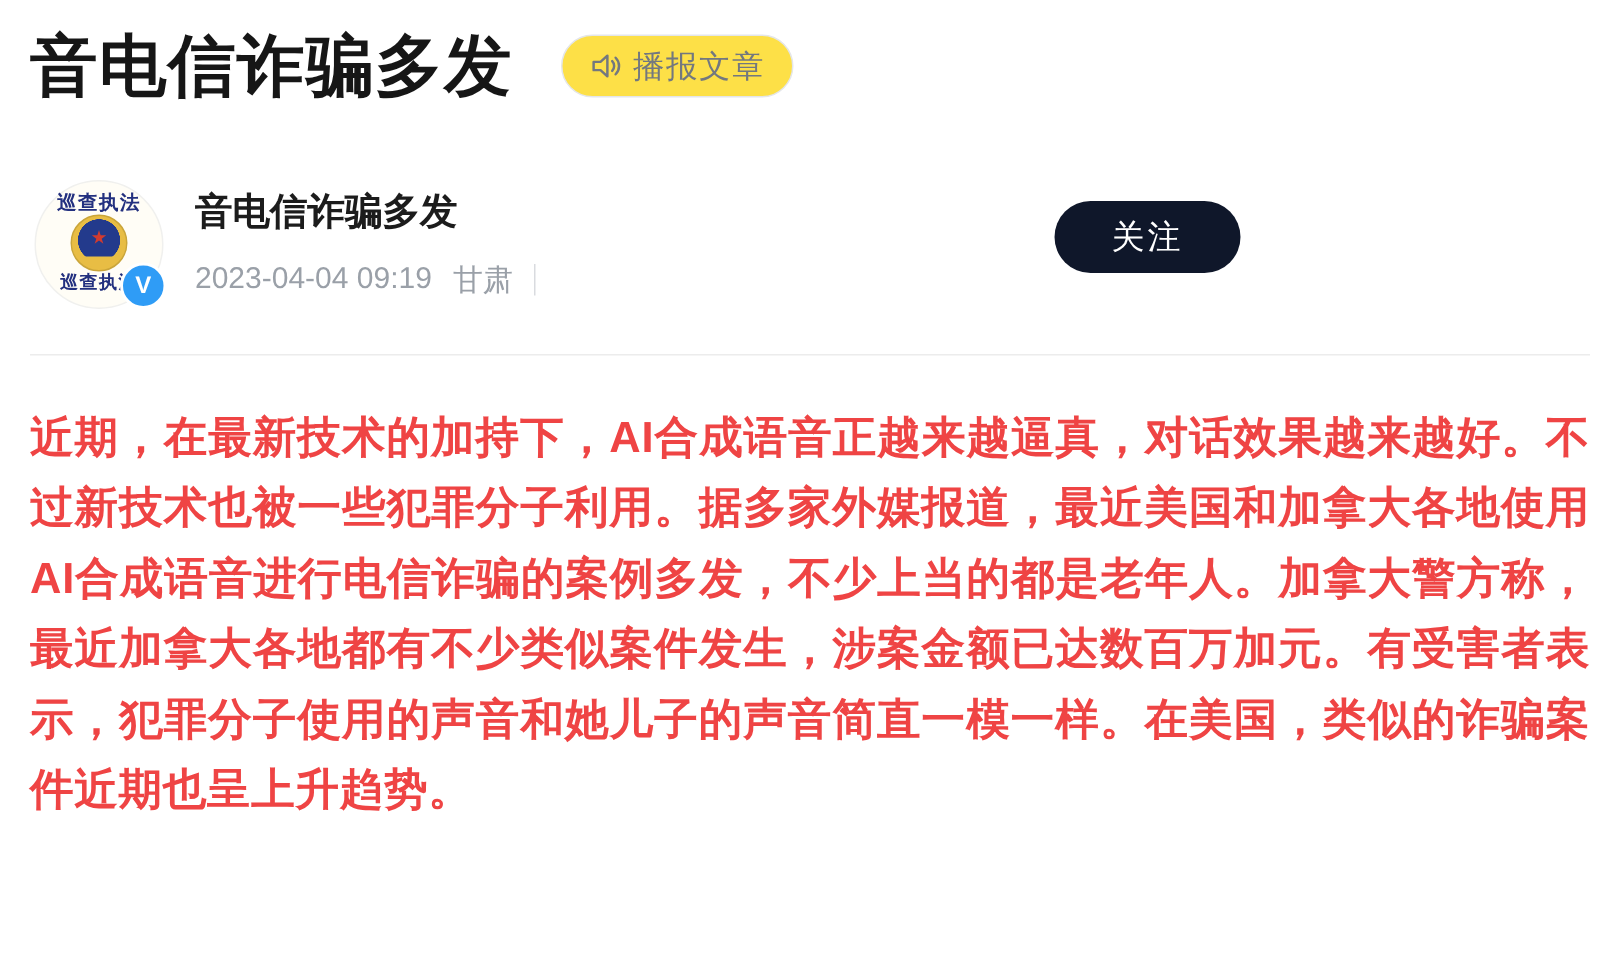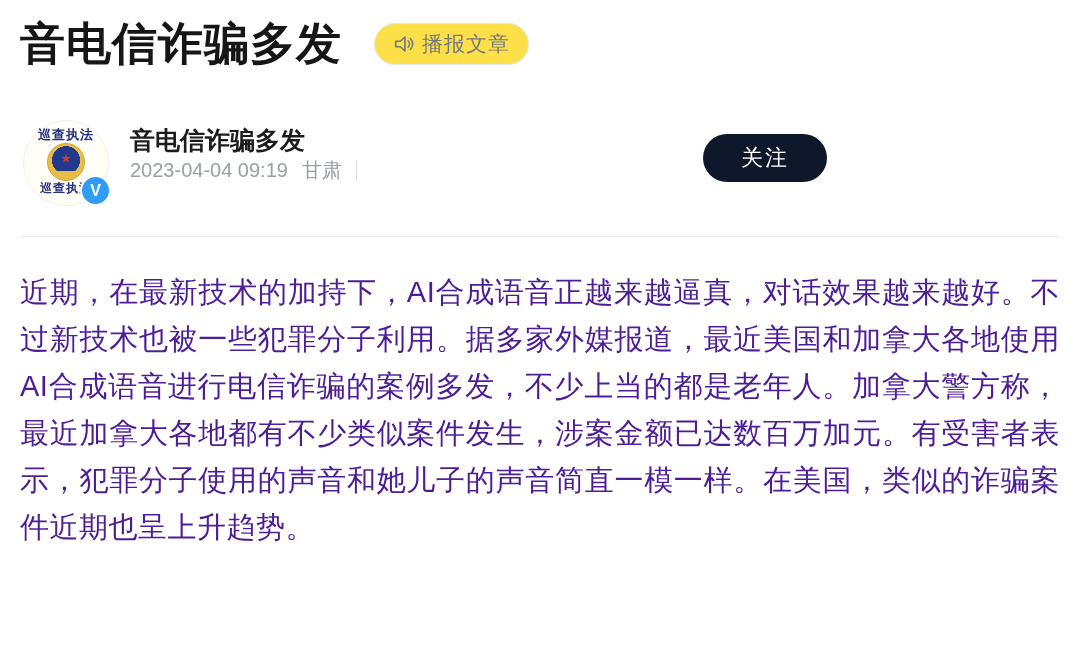--- a/index.html
+++ b/index.html
@@ -134,21 +134,21 @@
     margin-left: 110px;
     padding-top: 6px;
   }
   .author-name {
     font-size: 25px;
     font-weight: 700;
     color: #1c1c1c;
     cursor: pointer;
   }
   .meta-line {
-    margin-top: 0;
+    margin-top: 16px;
     display: flex;
     align-items: center;
     gap: 14px;
     font-size: 20px;
     color: #9aa0a8;
   }
   .meta-divider {
     width: 1px;
     height: 21px;
     background: #d9dbdf;
@@ -172,23 +172,24 @@
   .content-divider {
     margin-top: 26px;
     height: 1px;
     background: #ececec;
   }
   
   .body-text {
     margin: 32px 0 0 0;
     font-size: 29px;
     line-height: 47px;
-    color: #4c1d95;
+    color: #ef4444;
     text-align: justify;
     letter-spacing: 0.5px;
+    font-weight: bold;
   }
 </style>
 </head>
 <body>
 
 <div class="page">
 
   <h1 class="title">
     <span class="title-row2">
       <span>音电信诈骗多发</span>

